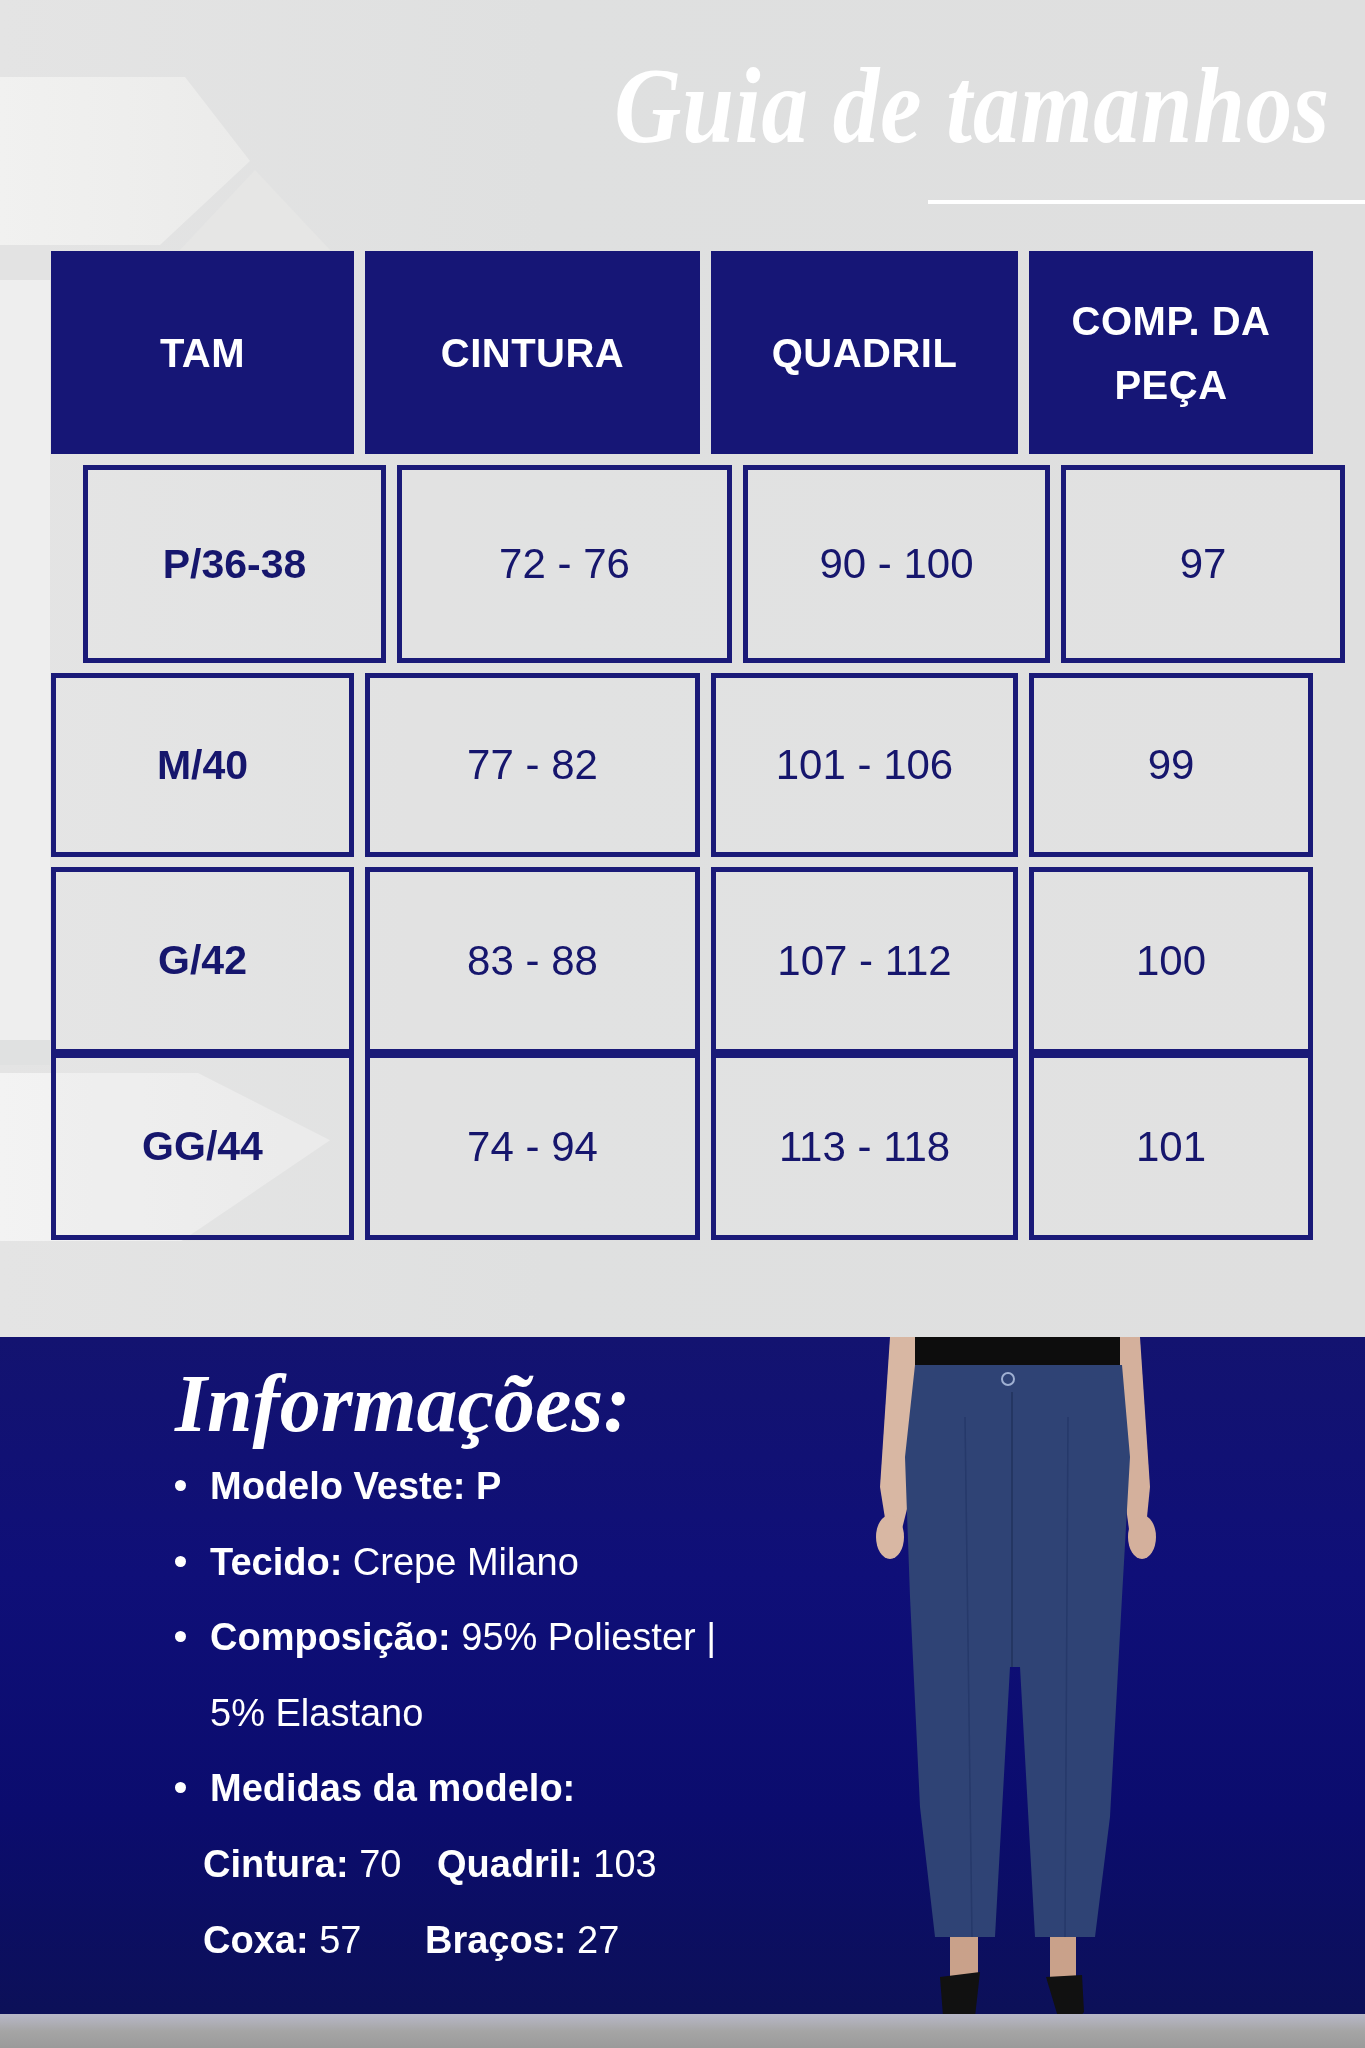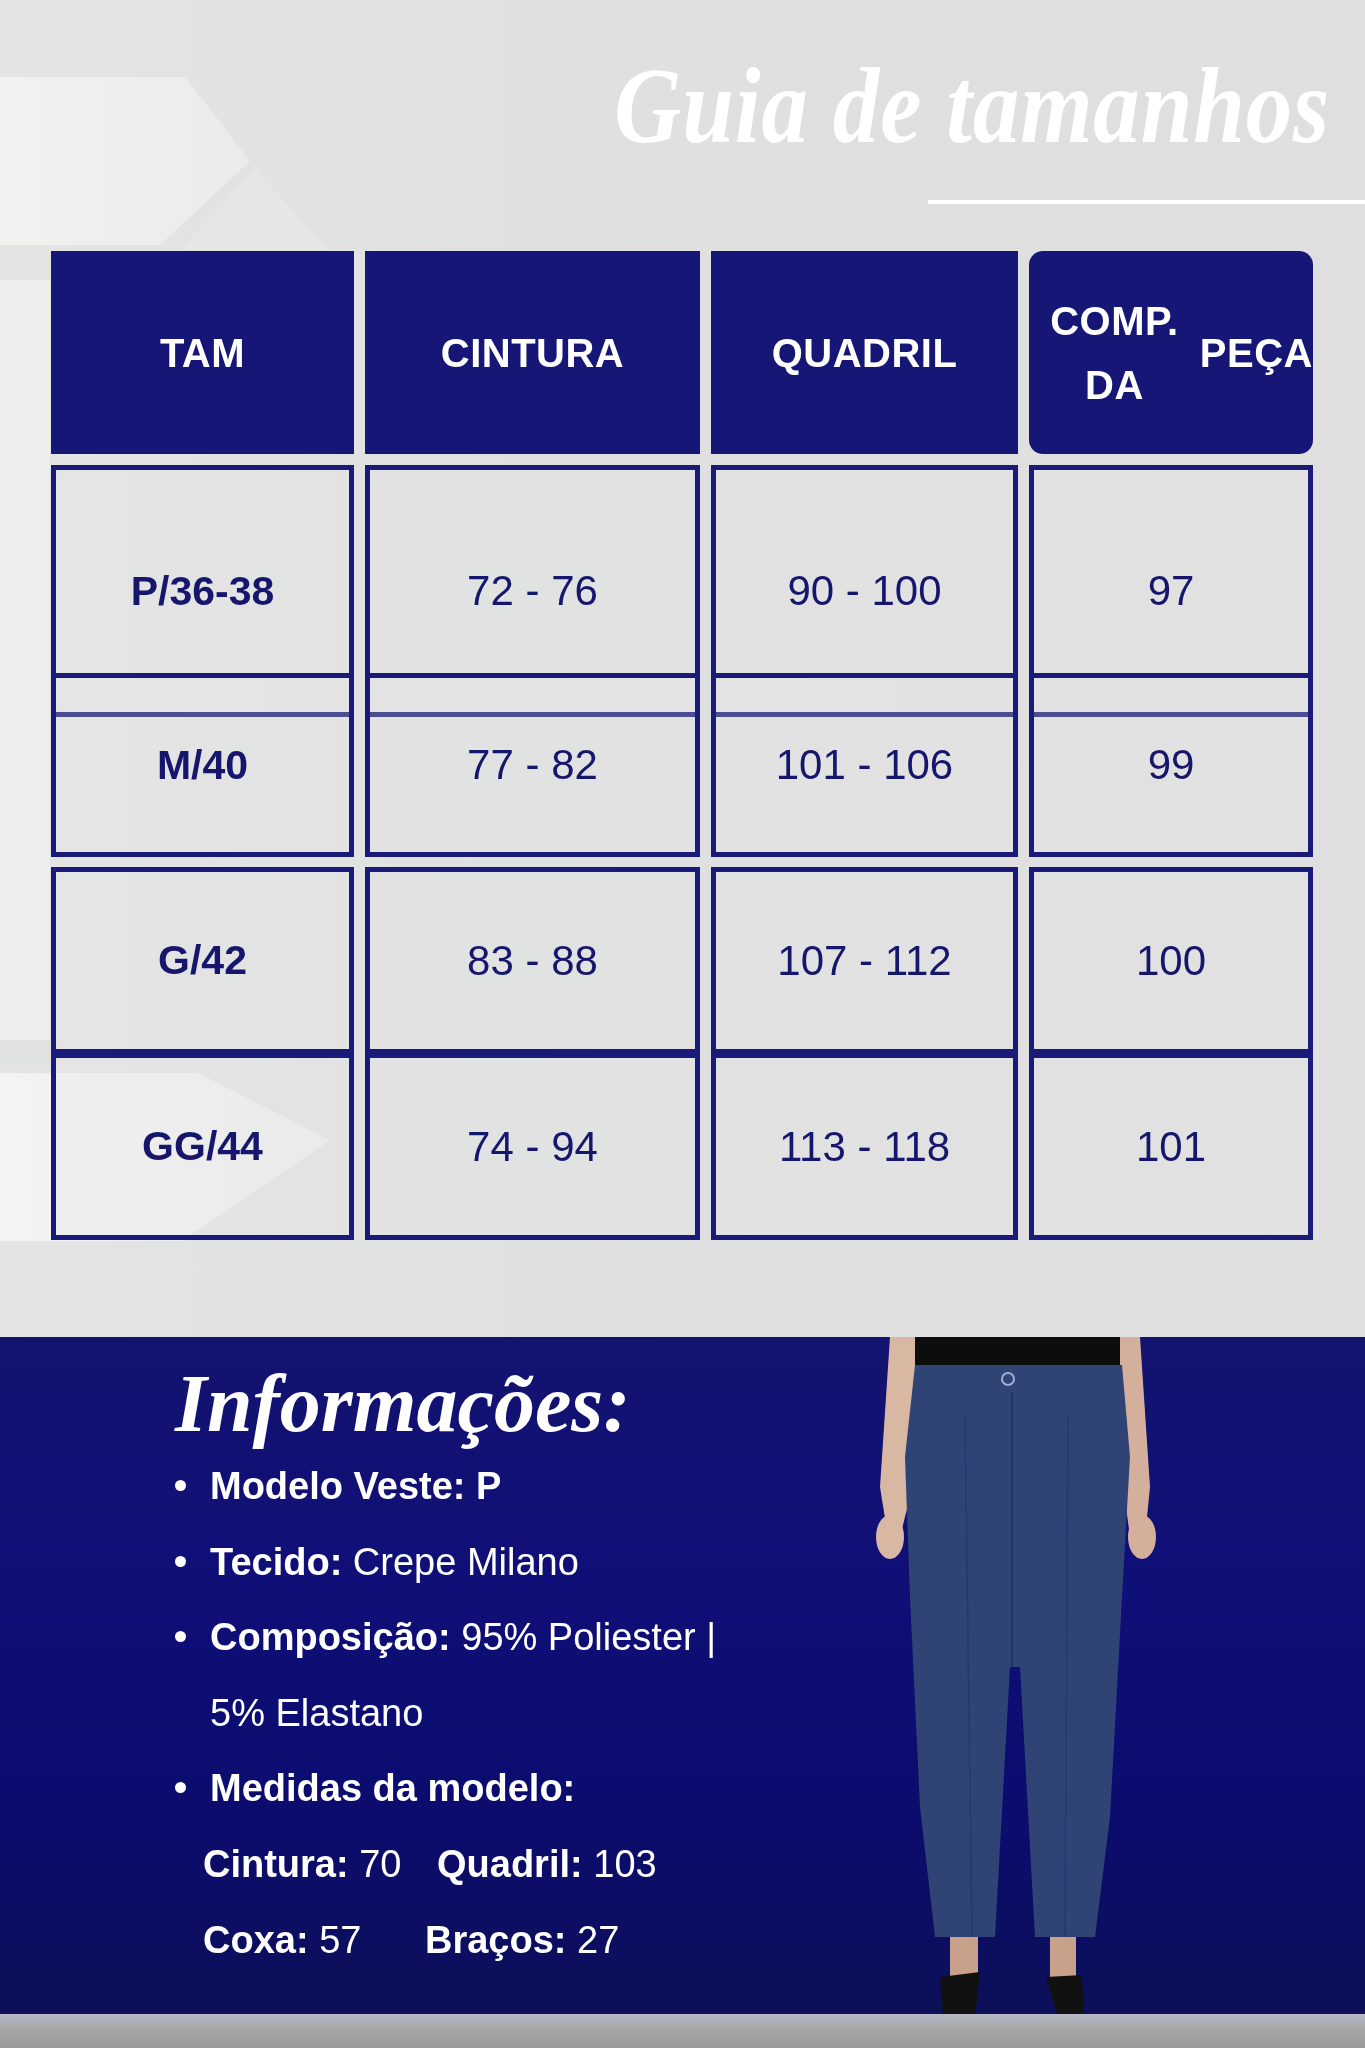--- a/index.html
+++ b/index.html
@@ -119,27 +119,27 @@
   <div class="deco deco-hex-2"></div>
 
   <h1 class="title">Guia de tamanhos</h1>
   <div class="title-underline"></div>
 
   <div class="size-table">
     <div class="row header-row" style="top:0; height:203px;">
       <div class="cell c0">TAM</div>
       <div class="cell c1">CINTURA</div>
       <div class="cell c2">QUADRIL</div>
-      <div class="cell c3" style="border-radius:14px;">
+      <div class="cell c3" style="flex-direction:column;">
         <span>COMP. DA</span>
         <span>PEÇA</span>
       </div>
     </div>
 
-    <div class="row body-row" style="top:214px; height:252px;">
+    <div class="row body-row" style="top:214px; height:198px;margin-left:32px;">
       <div class="cell c0 size">P/36-38</div>
       <div class="cell c1">72 - 76</div>
       <div class="cell c2">90 - 100</div>
       <div class="cell c3">97</div>
     </div>
 
     <div class="row body-row" style="top:422px; height:184px;padding-left:14px;">
       <div class="cell c0 size">M/40</div>
       <div class="cell c1">77 - 82</div>
       <div class="cell c2">101 - 106</div>

